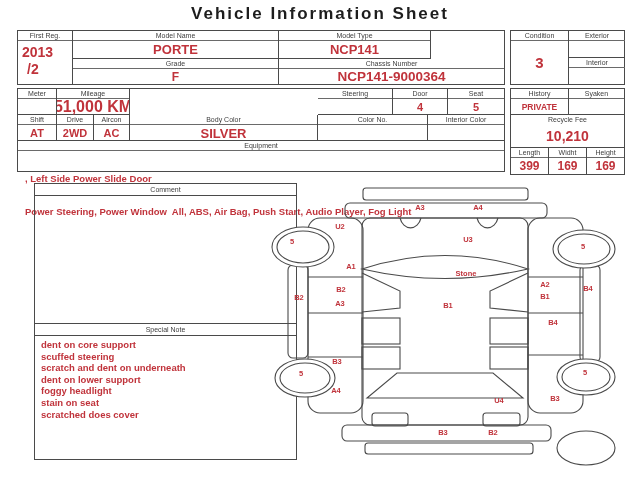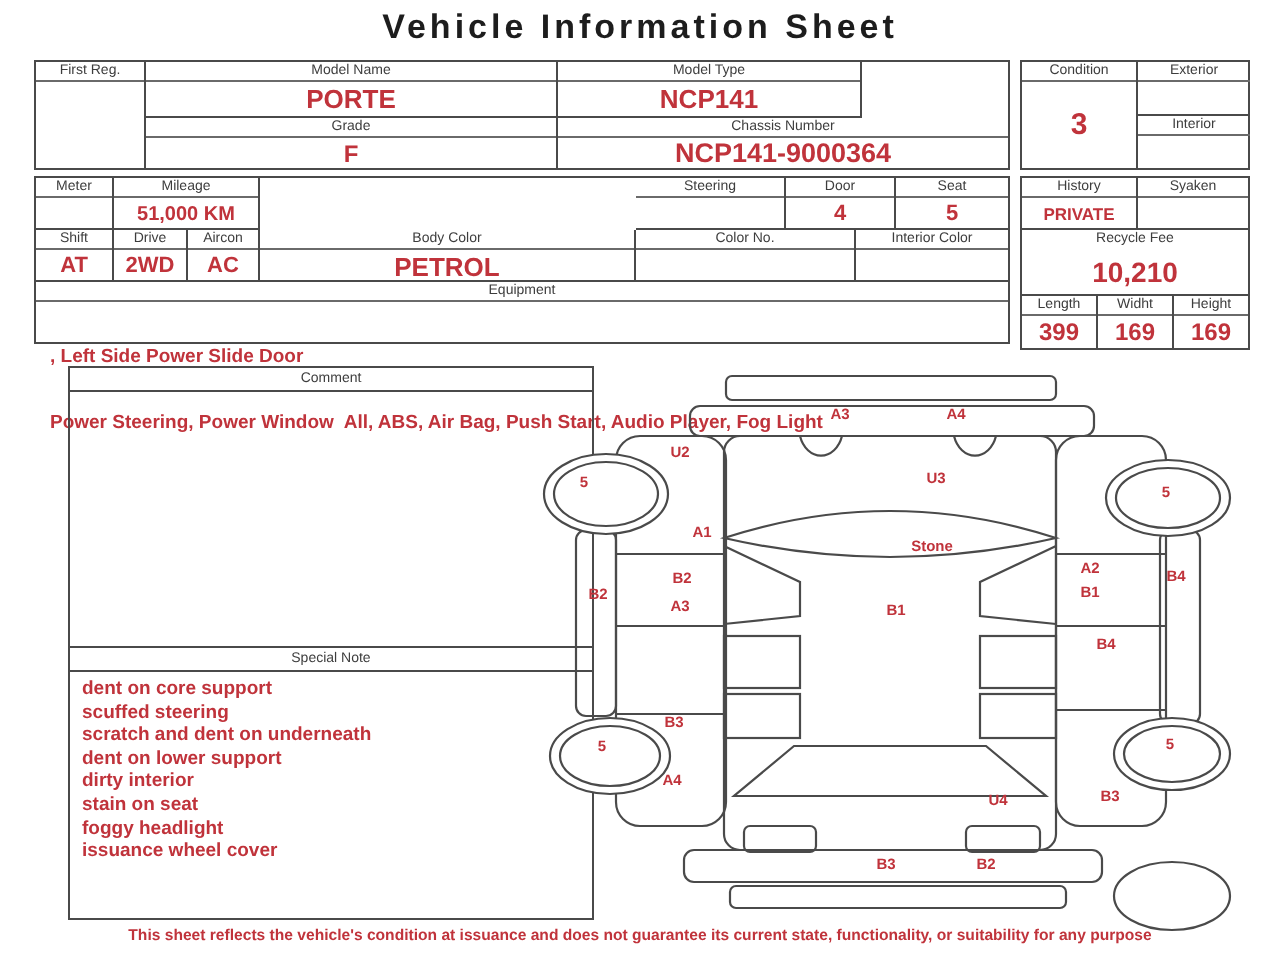--- a/index.html
+++ b/index.html
@@ -30,20 +30,24 @@
 </head>
 <body>
 
 <div class="sheet">
 
   <div class="title">Vehicle Information Sheet</div>
 
   <div class="box" style="left:17px;top:30px;width:488px;height:55px;">
     <div class="cell br" style="left:0;top:0;width:55px;height:53px;">
       <div class="hdr">First Reg.</div>
+      <div class="val" style="font-size:14px;line-height:17px;padding-top:3px;text-align:left;padding-left:4px;">
+        <div>2013</div>
+        <div style="padding-left:5px;">/2</div>
+      </div>
     </div>
     <div class="cell br bb" style="left:55px;top:0;width:206px;height:28px;">
       <div class="hdr">Model Name</div>
       <div class="val flexc" style="height:17px;font-size:13px;">PORTE</div>
     </div>
     <div class="cell br" style="left:55px;top:28px;width:206px;height:25px;">
       <div class="hdr">Grade</div>
       <div class="val flexc" style="height:15px;font-size:12px;">F</div>
     </div>
     <div class="cell br bb" style="left:261px;top:0;width:152px;height:28px;">
@@ -72,21 +76,21 @@
   </div>
 
   <div class="box" style="left:17px;top:88px;width:488px;height:84px;">
 
     <div class="cell br bb" style="left:0;top:0;width:39px;height:26px;">
       <div class="hdr">Meter</div>
       <div class="val"></div>
     </div>
     <div class="cell br bb" style="left:39px;top:0;width:73px;height:26px;">
       <div class="hdr">Mileage</div>
-      <div class="val flexc" style="height:16px;font-size:10px;">51,000 KM</div>
+      <div class="val flexc" style="height:16px;font-size:16px;">51,000 KM</div>
     </div>
     <div class="cell br bb" style="left:300px;top:0;width:75px;height:26px;">
       <div class="hdr">Steering</div>
       <div class="val"></div>
     </div>
     <div class="cell br bb" style="left:375px;top:0;width:55px;height:26px;">
       <div class="hdr">Door</div>
       <div class="val flexc" style="height:16px;font-size:11px;">4</div>
     </div>
     <div class="cell bb" style="left:430px;top:0;width:56px;height:26px;">
@@ -101,21 +105,21 @@
     <div class="cell br bb" style="left:39px;top:26px;width:37px;height:26px;">
       <div class="hdr">Drive</div>
       <div class="val flexc" style="height:16px;font-size:11px;">2WD</div>
     </div>
     <div class="cell br bb" style="left:76px;top:26px;width:36px;height:26px;">
       <div class="hdr">Aircon</div>
       <div class="val flexc" style="height:16px;font-size:11px;">AC</div>
     </div>
     <div class="cell br bb" style="left:112px;top:26px;width:188px;height:26px;">
       <div class="hdr">Body Color</div>
-      <div class="val flexc" style="height:16px;font-size:13px;">PETROL</div>
+      <div class="val flexc" style="height:16px;font-size:13px;">SILVER</div>
     </div>
     <div class="cell br bb" style="left:300px;top:26px;width:110px;height:26px;">
       <div class="hdr">Color No.</div>
       <div class="val"></div>
     </div>
     <div class="cell bb" style="left:410px;top:26px;width:76px;height:26px;">
       <div class="hdr">Interior Color</div>
       <div class="val"></div>
     </div>
 
@@ -165,24 +169,23 @@
       <div class="val" style="text-align:left;padding:2px 4px;"></div>
     </div>
     <div class="cell bt bb" style="left:0;top:139px;width:261px;height:13px;">
       <div class="hdr noline" style="line-height:12px;">Special Note</div>
     </div>
     <div class="cell" style="left:0;top:152px;width:261px;height:123px;padding:3px 0 0 6px;">
         <div class="note-line">dent on core support</div>
         <div class="note-line">scuffed steering</div>
         <div class="note-line">scratch and dent on underneath</div>
         <div class="note-line">dent on lower support</div>
-        <div class="note-line">dirty interior</div>
+        <div class="note-line">foggy headlight</div>
         <div class="note-line">stain on seat</div>
-        <div class="note-line">foggy headlight</div>
-        <div class="note-line">issuance wheel cover</div>
+        <div class="note-line">scratched does cover</div>
       </div>
   </div>
 
   <div class="diagram">
     <svg width="370" height="290" viewBox="0 0 370 290" fill="none" stroke="#4a4a4a" stroke-width="1.1">
 
       <rect x="93" y="3" width="165" height="12" rx="3"></rect>
       <rect x="75" y="18" width="202" height="15" rx="5"></rect>
 
       <rect x="38" y="33" width="55" height="195" rx="12"></rect>
@@ -245,15 +248,14 @@
         <span class="dlabel" style="left: 66px; top: 205px;">A4</span>
         <span class="dlabel" style="left: 31px; top: 188px;">5</span>
         <span class="dlabel" style="left: 315px; top: 187px;">5</span>
         <span class="dlabel" style="left: 285px; top: 213px;">B3</span>
         <span class="dlabel" style="left: 213px; top: 215px; margin-left: 16px;">U4</span>
         <span class="dlabel" style="left: 173px; top: 247px;">B3</span>
         <span class="dlabel" style="left: 223px; top: 247px;">B2</span>
       </div>
   </div>
 
-  <div class="footer">This sheet reflects the vehicle's condition at issuance and does not guarantee its current state, functionality, or suitability for any purpose</div>
 
 </div>
 
 </body></html>

